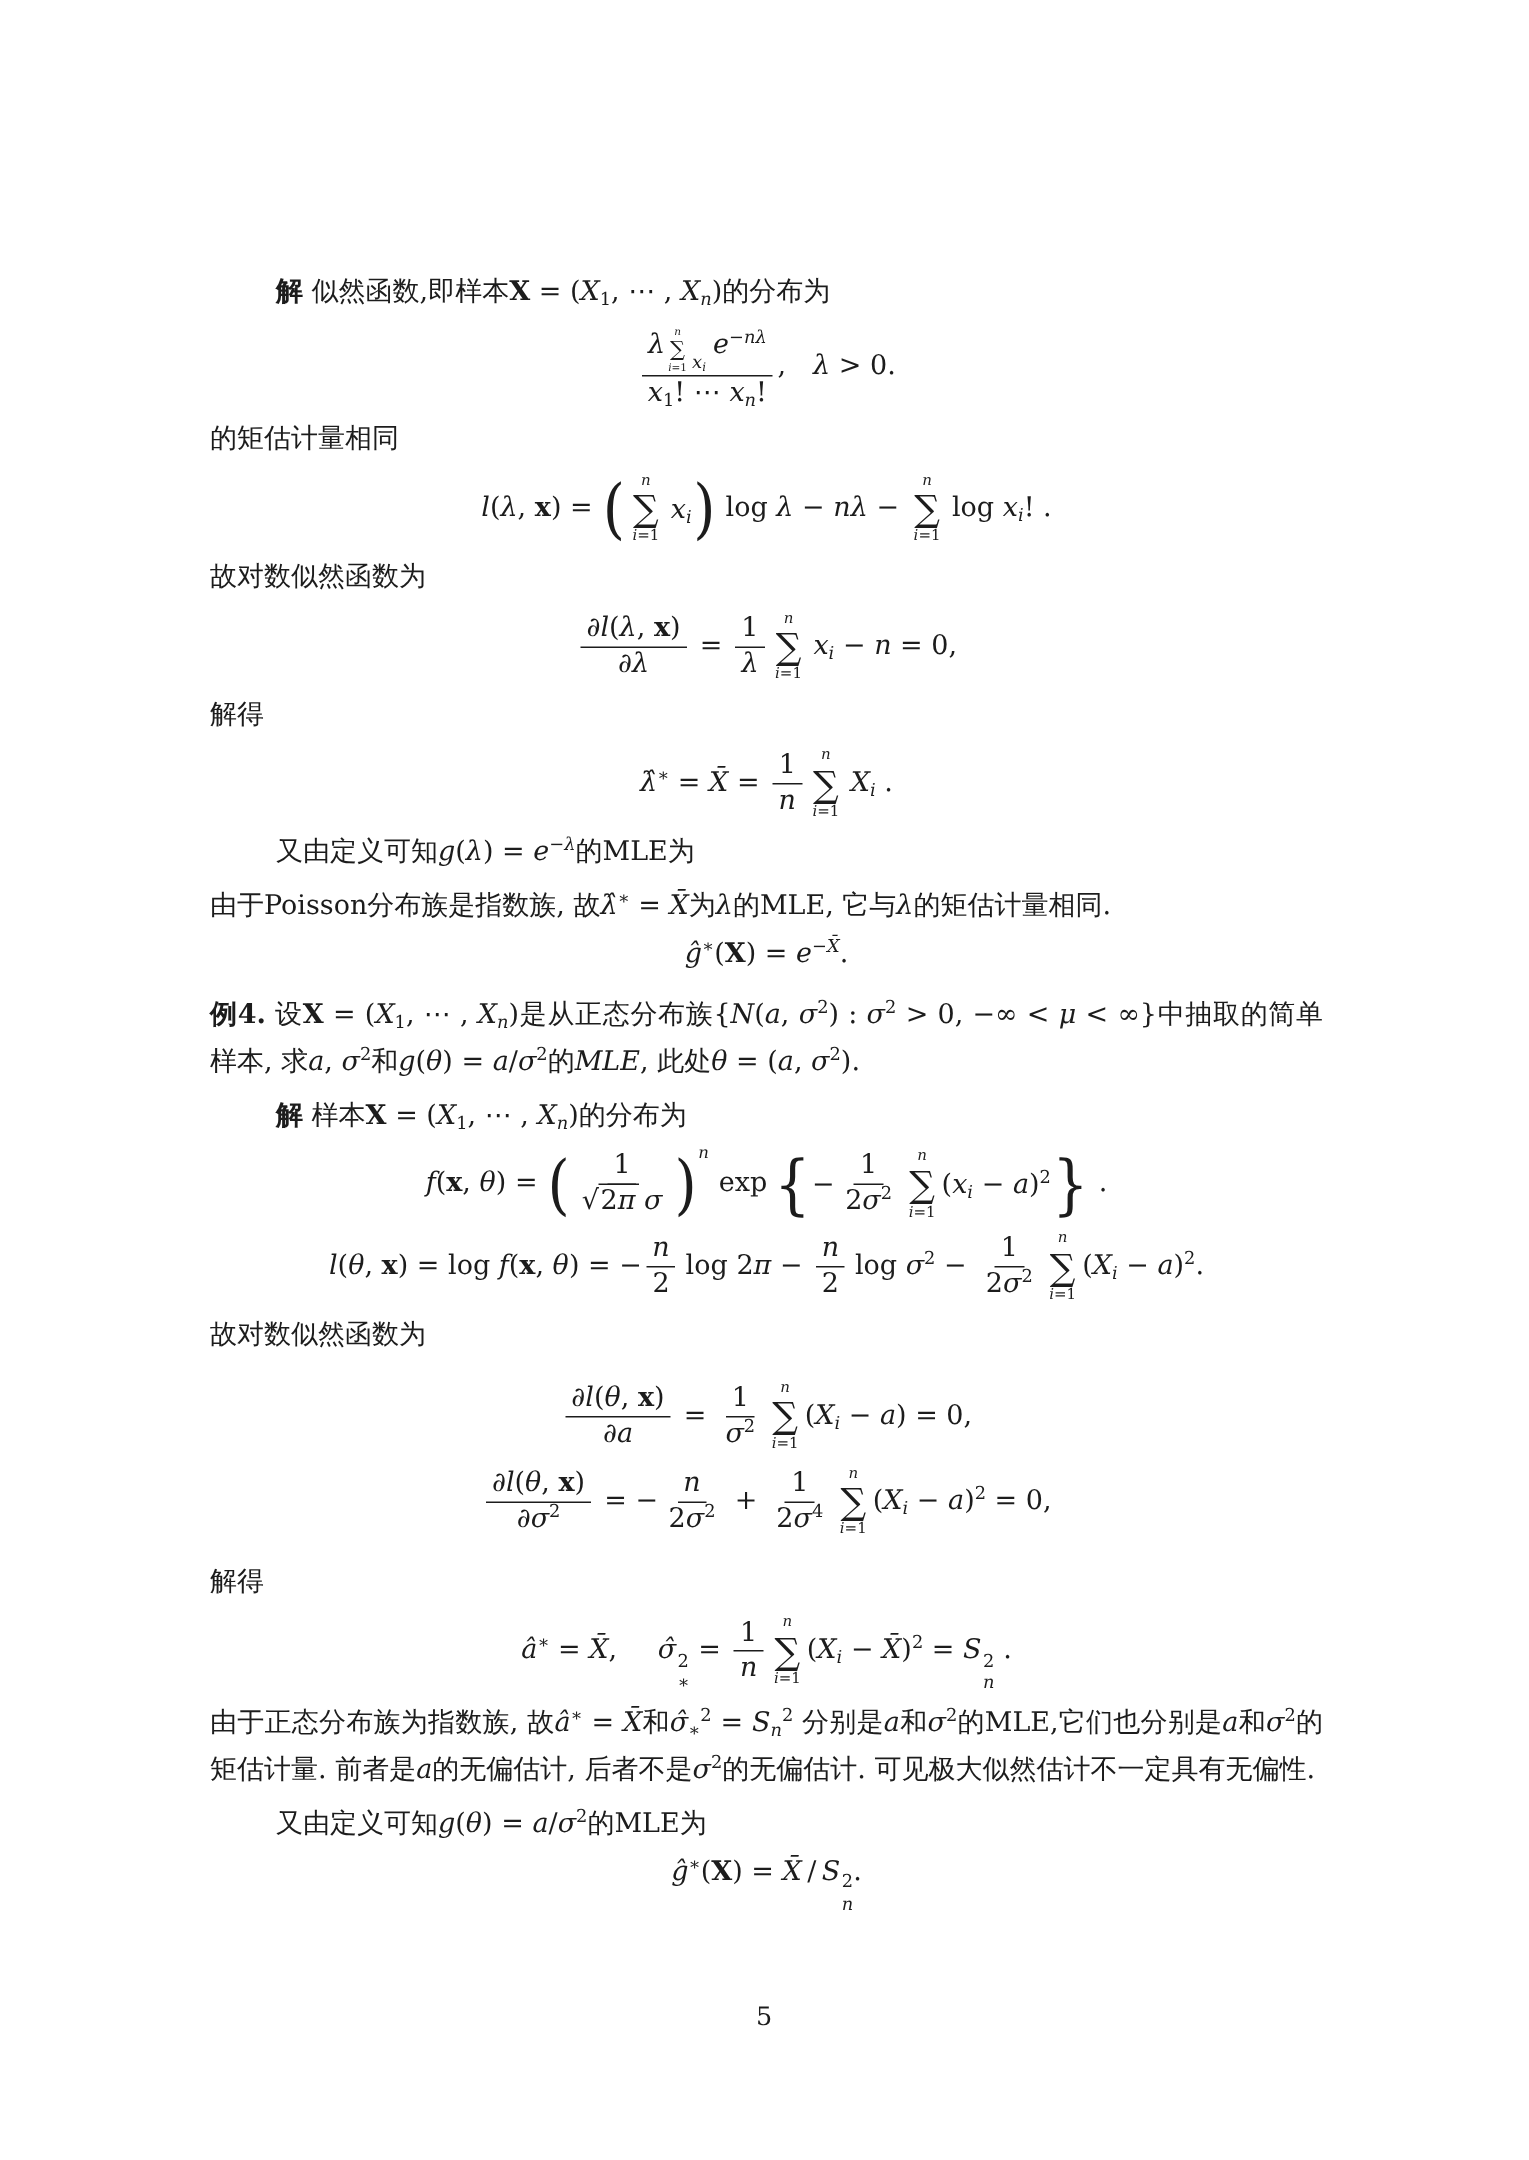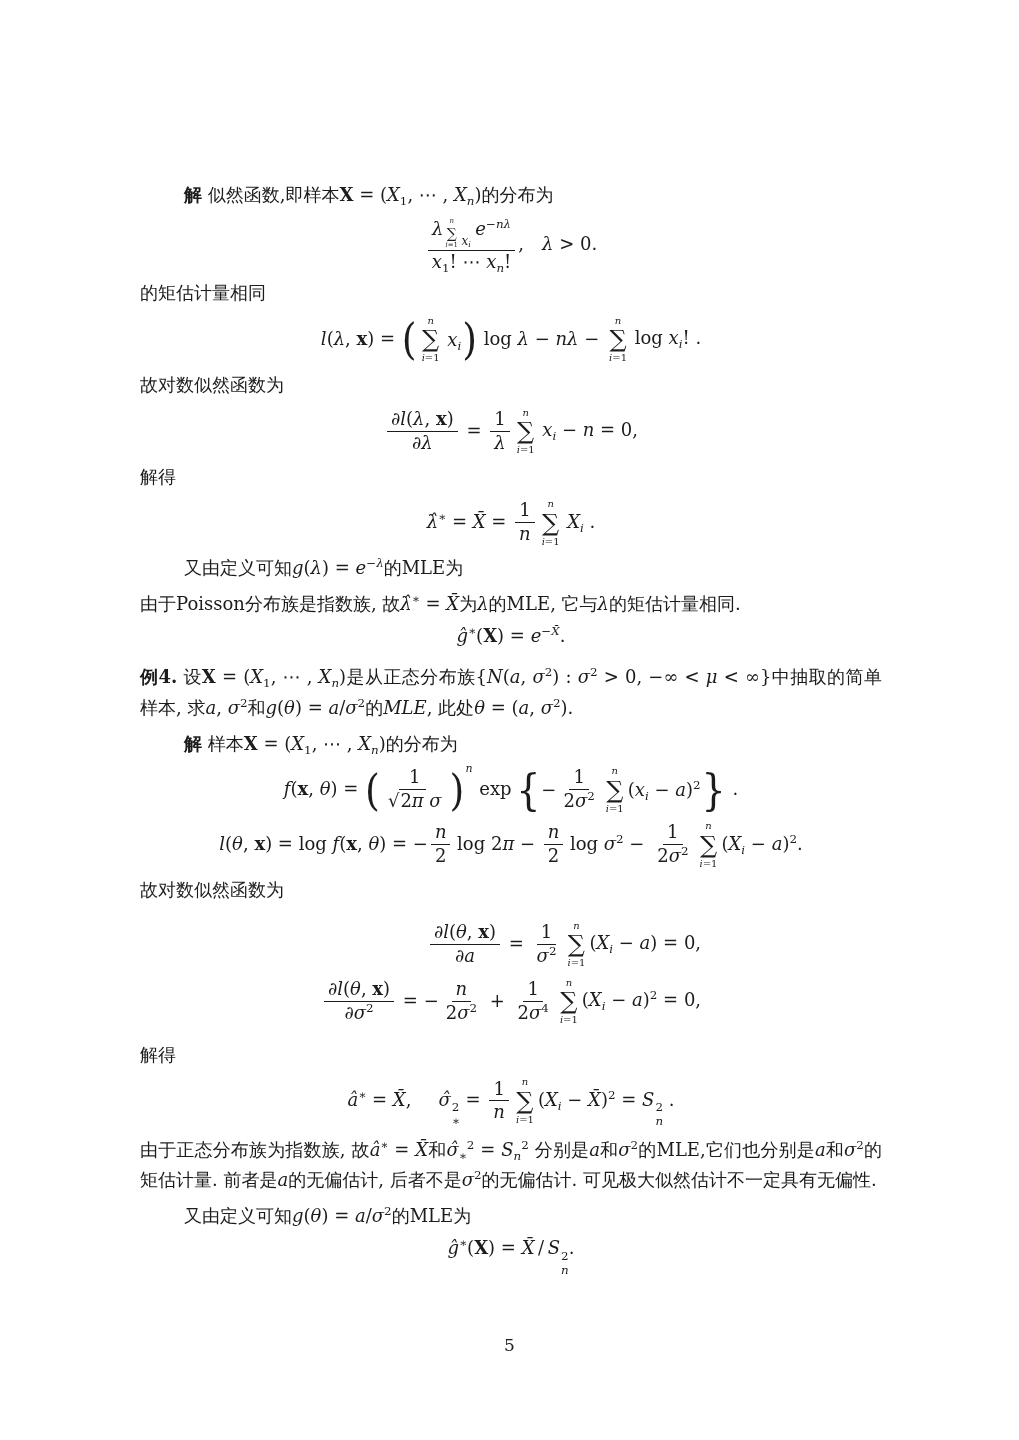--- a/index.html
+++ b/index.html
@@ -8,21 +8,21 @@
     font-family:"DejaVu Serif","Liberation Serif",serif;font-size:18px;
     position:relative;overflow:hidden;
   }
   .doc{position:relative;width:1019px;height:1440px}
   .content{position:absolute;left:140px;top:175px;width:742px}
   .p{margin:5px 0;line-height:1.7;text-align:justify}
   .indent{text-indent:44px}
   .example{margin-top:16px}
   .eq{margin:6px 0;text-align:center;white-space:nowrap}
   .eqgroup{margin:6px 0;text-align:center}
-  .eqgroup .inner{display:inline-block;text-align:right}
+  .eqgroup .inner{display:inline-block;text-align:center}
   .eqline{margin:8px 0;white-space:nowrap}
   i{font-style:italic}
   b{font-weight:bold}
   sup,sub{font-size:66%;line-height:0}
   sup{vertical-align:0.55em}
   sub{vertical-align:-0.3em}
   .frac{display:inline-flex;flex-direction:column;align-items:center;vertical-align:middle;margin:0 3px;line-height:1.15}
   .num{padding:0 4px 1px 4px;border-bottom:1.4px solid currentColor}
   .den{padding:1px 4px 0 4px}
   .sum{display:inline-flex;flex-direction:column;align-items:center;vertical-align:middle;margin:0 4px;line-height:1}

